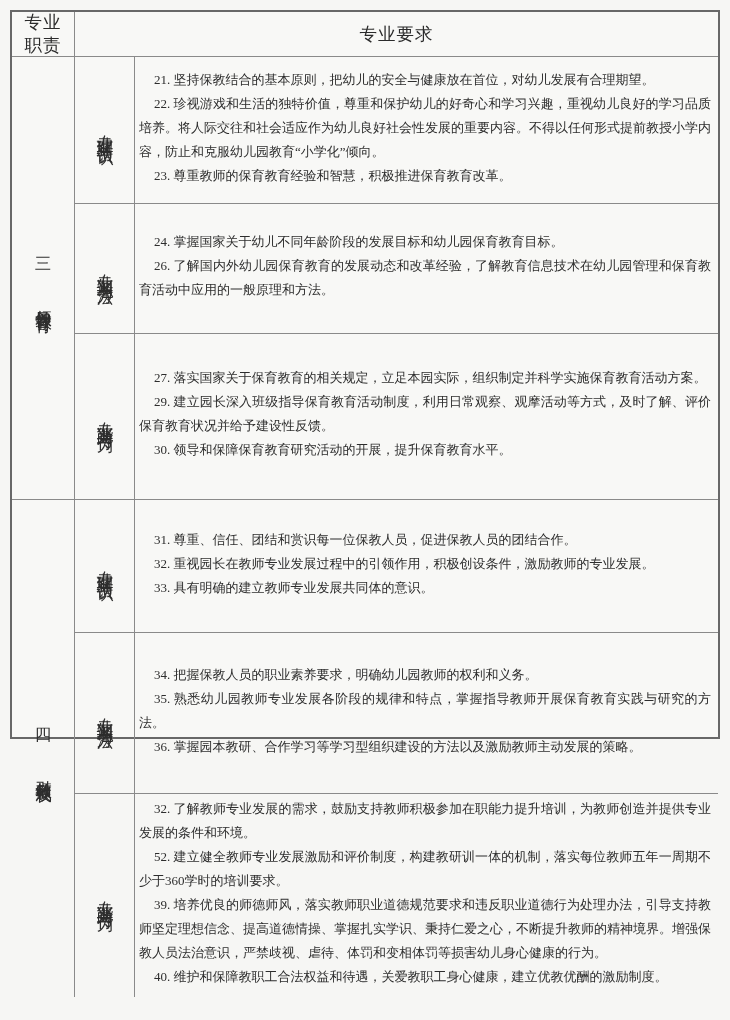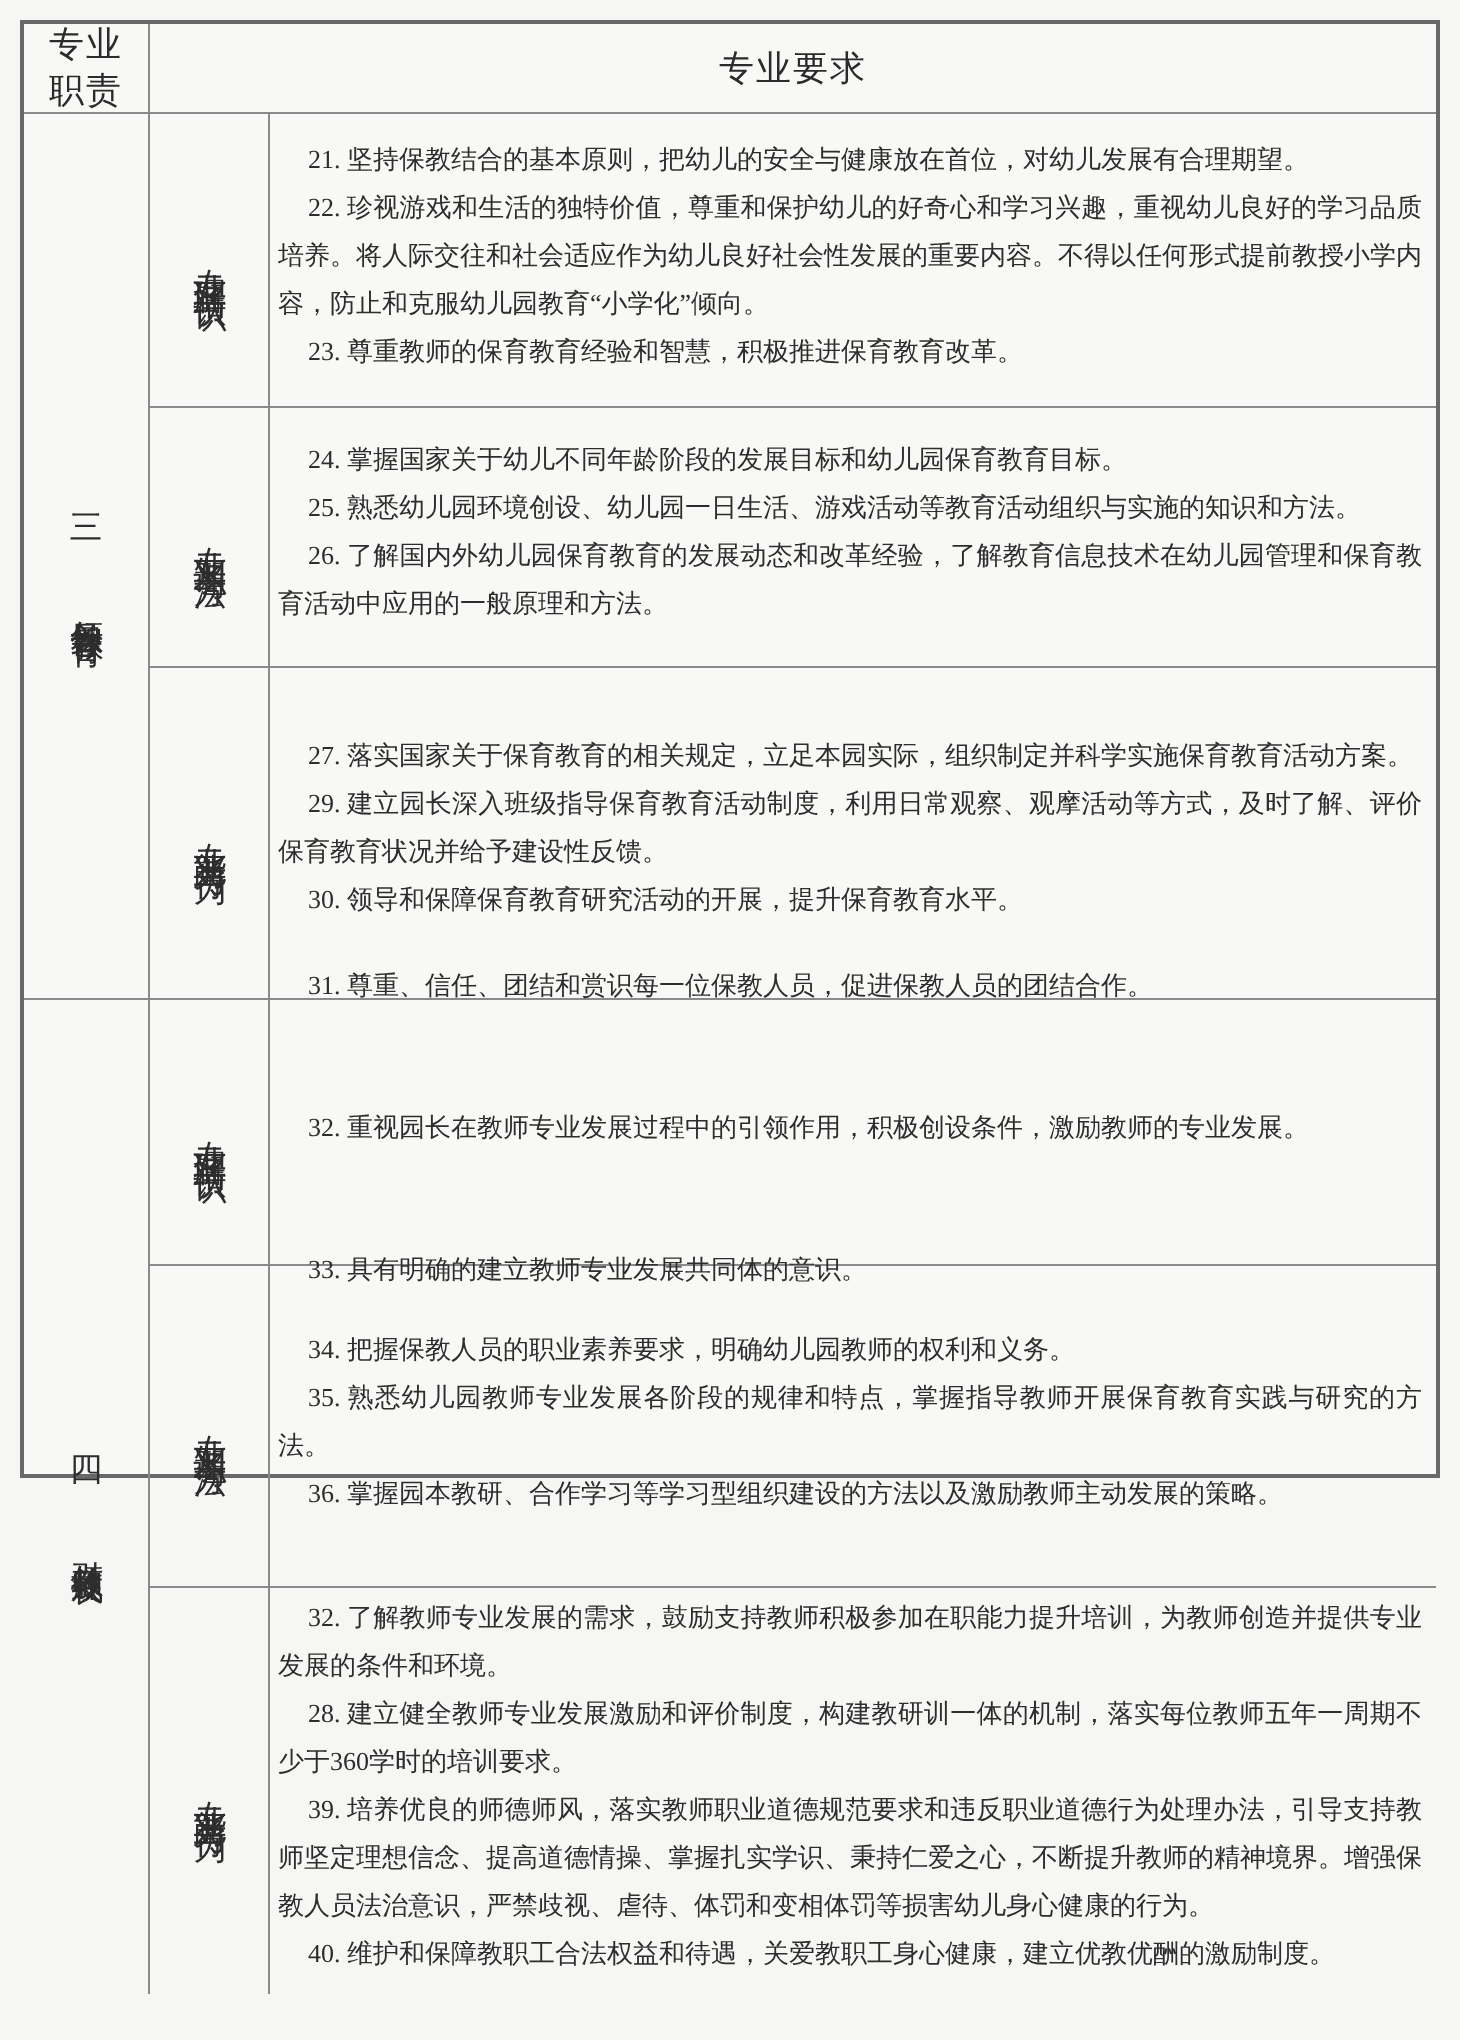--- a/index.html
+++ b/index.html
@@ -48,21 +48,21 @@
     white-space:nowrap;
   }
   .sec-num{font-size:16.5px;}
   
   .cat{
     grid-column:2;
     display:flex;align-items:center;justify-content:center;
   }
   .cat .v-text{letter-spacing:2.5px;}
   .r2{grid-row:2;} .r3{grid-row:3;} .r4{grid-row:4;}
-  .r5{grid-row:5;gap:47px;} .r6{grid-row:6;} .r7{grid-row:7;}
+  .r5{grid-row:5;} .r6{grid-row:6;} .r7{grid-row:7;}
   
   .content{
     grid-column:3;
     display:flex;flex-direction:column;justify-content:center;
     padding:3px 7px 8px 4px;
     font-size:13px;line-height:24px;
   }
   .content p{
     margin:0;
     text-indent:1.15em;
@@ -93,21 +93,20 @@
     <p>21. 坚持保教结合的基本原则，把幼儿的安全与健康放在首位，对幼儿发展有合理期望。</p>
     <p>22. 珍视游戏和生活的独特价值，尊重和保护幼儿的好奇心和学习兴趣，重视幼儿良好的学习品质培养。将人际交往和社会适应作为幼儿良好社会性发展的重要内容。不得以任何形式提前教授小学内容，防止和克服幼儿园教育“小学化”倾向。</p>
     <p>23. 尊重教师的保育教育经验和智慧，积极推进保育教育改革。</p>
   </div>
 
   <div class="cell cat r3 b-r b-b">
     <span class="v-text">专业知识与方法</span>
   </div>
   <div class="cell content r3 b-b">
     <p>24. 掌握国家关于幼儿不同年龄阶段的发展目标和幼儿园保育教育目标。</p>
-    <p>25. 熟悉幼儿园环境创设、幼儿园一日生活、游戏活动等教育活动组织与实施的知识和方法。</p>
     <p>26. 了解国内外幼儿园保育教育的发展动态和改革经验，了解教育信息技术在幼儿园管理和保育教育活动中应用的一般原理和方法。</p>
   </div>
 
   <div class="cell cat r4 b-r b-b">
     <span class="v-text">专业能力与行为</span>
   </div>
   <div class="cell content r4 b-b">
     <p>27. 落实国家关于保育教育的相关规定，立足本园实际，组织制定并科学实施保育教育活动方案。</p>
     <p>29. 建立园长深入班级指导保育教育活动制度，利用日常观察、观摩活动等方式，及时了解、评价保育教育状况并给予建设性反馈。</p>
     <p>30. 领导和保障保育教育研究活动的开展，提升保育教育水平。</p>
@@ -134,18 +133,18 @@
     <p>34. 把握保教人员的职业素养要求，明确幼儿园教师的权利和义务。</p>
     <p>35. 熟悉幼儿园教师专业发展各阶段的规律和特点，掌握指导教师开展保育教育实践与研究的方法。</p>
     <p>36. 掌握园本教研、合作学习等学习型组织建设的方法以及激励教师主动发展的策略。</p>
   </div>
 
   <div class="cell cat r7 b-r">
     <span class="v-text">专业能力与行为</span>
   </div>
   <div class="cell content r7">
     <p>32. 了解教师专业发展的需求，鼓励支持教师积极参加在职能力提升培训，为教师创造并提供专业发展的条件和环境。</p>
-    <p>28. 建立健全教师专业发展激励和评价制度，构建教研训一体的机制，落实每位教师五年一周期不少于360学时的培训要求。</p>
+    <p>52. 建立健全教师专业发展激励和评价制度，构建教研训一体的机制，落实每位教师五年一周期不少于360学时的培训要求。</p>
     <p>39. 培养优良的师德师风，落实教师职业道德规范要求和违反职业道德行为处理办法，引导支持教师坚定理想信念、提高道德情操、掌握扎实学识、秉持仁爱之心，不断提升教师的精神境界。增强保教人员法治意识，严禁歧视、虐待、体罚和变相体罚等损害幼儿身心健康的行为。</p>
     <p>40. 维护和保障教职工合法权益和待遇，关爱教职工身心健康，建立优教优酬的激励制度。</p>
   </div>
 
 </div>
 
 </body></html>

